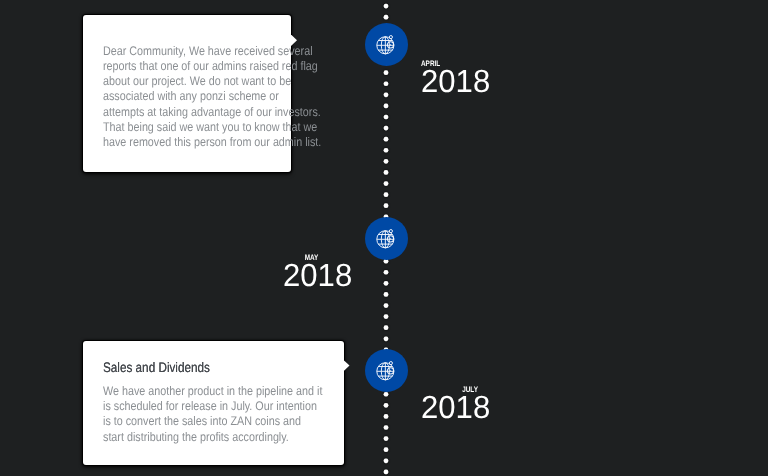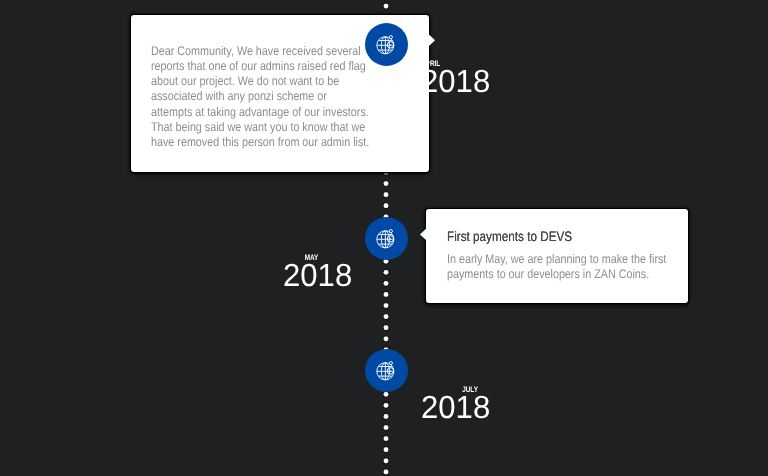--- a/index.html
+++ b/index.html
@@ -44,21 +44,21 @@
   }
   .date-1 { left: 421px; top: 20px; }
   .date-2 { left: 283px; top: 214px; text-align: center; }
   .date-3 { left: 421px; top: 346px; text-align: right; }
 
   
   .card {
     position: absolute; background: #ffffff; border-radius: 3px;
     box-shadow: 0 0 0 1px rgba(0,0,0,0.92), 0 0 3px 1px rgba(0,0,0,0.8), 0 2px 4px rgba(0,0,0,0.8);
   }
-  .card-1 { left: 83px;  top: 14.6px;  width: 298px; height: 157px; margin-left: 48px; }
+  .card-1 { left: 83px;  top: 14.6px;  width: 208px; height: 157px; }
   .card-2 { left: 426px; top: 208.7px; width: 261.5px; height: 94px; }
   .card-3 { left: 83px;  top: 340.9px; width: 260.5px; height: 124.2px; }
 
   .card .title {
     position: absolute; color: #45494e; font-size: 13.8px; line-height: 18px;
     white-space: nowrap; transform: scaleX(0.85); transform-origin: 0 50%;
     text-shadow: 0 0 0.35px #45494e;
   }
   .card .body {
     position: absolute; color: #8b8f93; font-size: 12.5px; line-height: 15.2px;
@@ -156,45 +156,45 @@
           <circle cx="14.5" cy="9.85" r="3.1" stroke-width="1.1"></circle>
           <circle cx="14.5" cy="9.85" r="0.6" fill="#f2f6fc" stroke="none"></circle>
         </svg>
       </span>
   </div>
   <div class="date date-1">
     <div class="month">APRIL</div>
     <div class="year">2018</div>
   </div>
 
-  <div class="card card-2">
-    <div class="arrow l"></div>
-    <div class="title">First payments to DEVS</div>
-    <div class="body">In early May, we are planning to make the first payments to our developers in ZAN Coins.</div>
-  </div>
   <div class="node node-2">
     <span class="ico">
         <svg width="20" height="20" viewBox="0 0 20 20" fill="none" stroke="#f2f6fc" stroke-width="0.95">
           <circle cx="9.35" cy="10.3" r="8.55"></circle>
           <ellipse cx="9.35" cy="10.3" rx="4.05" ry="8.55"></ellipse>
           <line x1="0.8" y1="10.3" x2="17.9" y2="10.3"></line>
           <line x1="9.35" y1="1.75" x2="9.35" y2="18.85"></line>
           <path d="M2.3 5.5 H16.4"></path>
           <path d="M2.3 15.1 H16.4"></path>
           <circle cx="14.9" cy="2.1" r="1.55"></circle>
           <circle cx="14.5" cy="9.85" r="3.1" stroke-width="1.1"></circle>
           <circle cx="14.5" cy="9.85" r="0.6" fill="#f2f6fc" stroke="none"></circle>
         </svg>
       </span>
   </div>
   <div class="date date-2">
     <div class="month">MAY</div>
     <div class="year">2018</div>
   </div>
 
+  <div class="card card-3">
+    <div class="arrow r"></div>
+    <div class="title">Sales and Dividends</div>
+    <div class="body">We have another product in the pipeline and it is scheduled for release in July. Our intention is to convert the sales into ZAN coins and start distributing the profits accordingly.</div>
+  </div>
   <div class="node node-3">
     <span class="ico">
         <svg width="20" height="20" viewBox="0 0 20 20" fill="none" stroke="#f2f6fc" stroke-width="0.95">
           <circle cx="9.35" cy="10.3" r="8.55"></circle>
           <ellipse cx="9.35" cy="10.3" rx="4.05" ry="8.55"></ellipse>
           <line x1="0.8" y1="10.3" x2="17.9" y2="10.3"></line>
           <line x1="9.35" y1="1.75" x2="9.35" y2="18.85"></line>
           <path d="M2.3 5.5 H16.4"></path>
           <path d="M2.3 15.1 H16.4"></path>
           <circle cx="14.9" cy="2.1" r="1.55"></circle>

